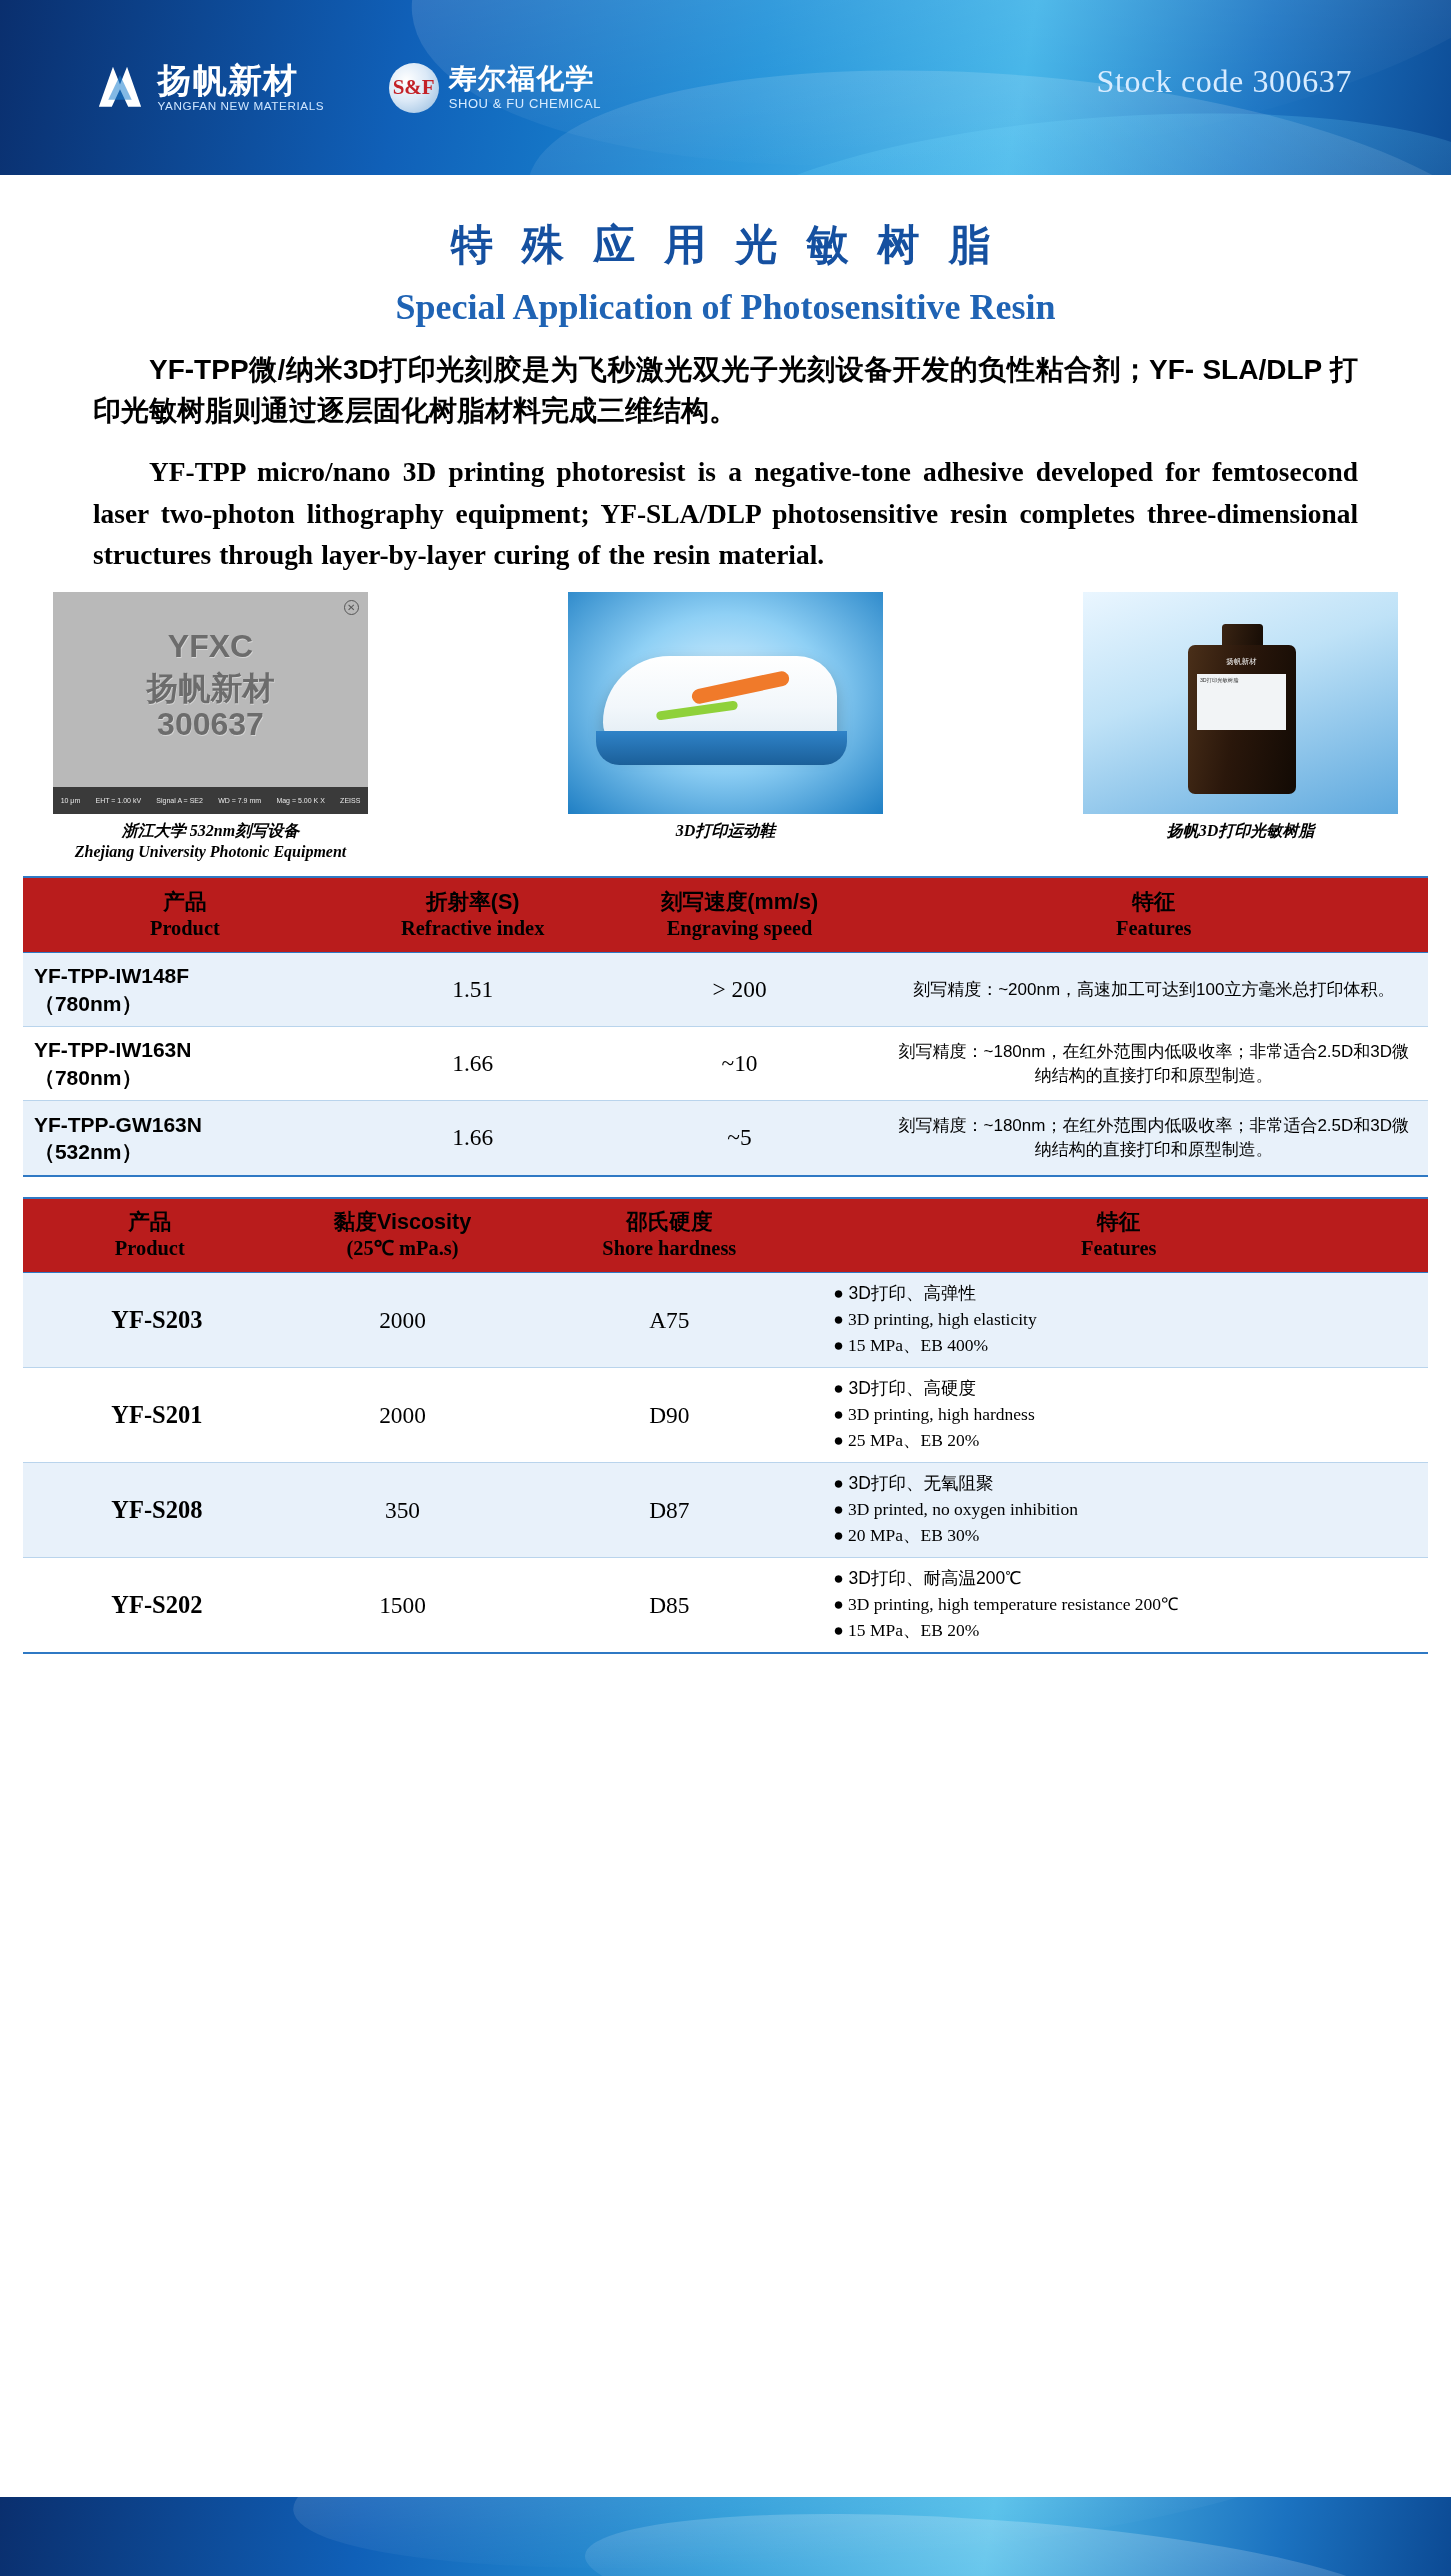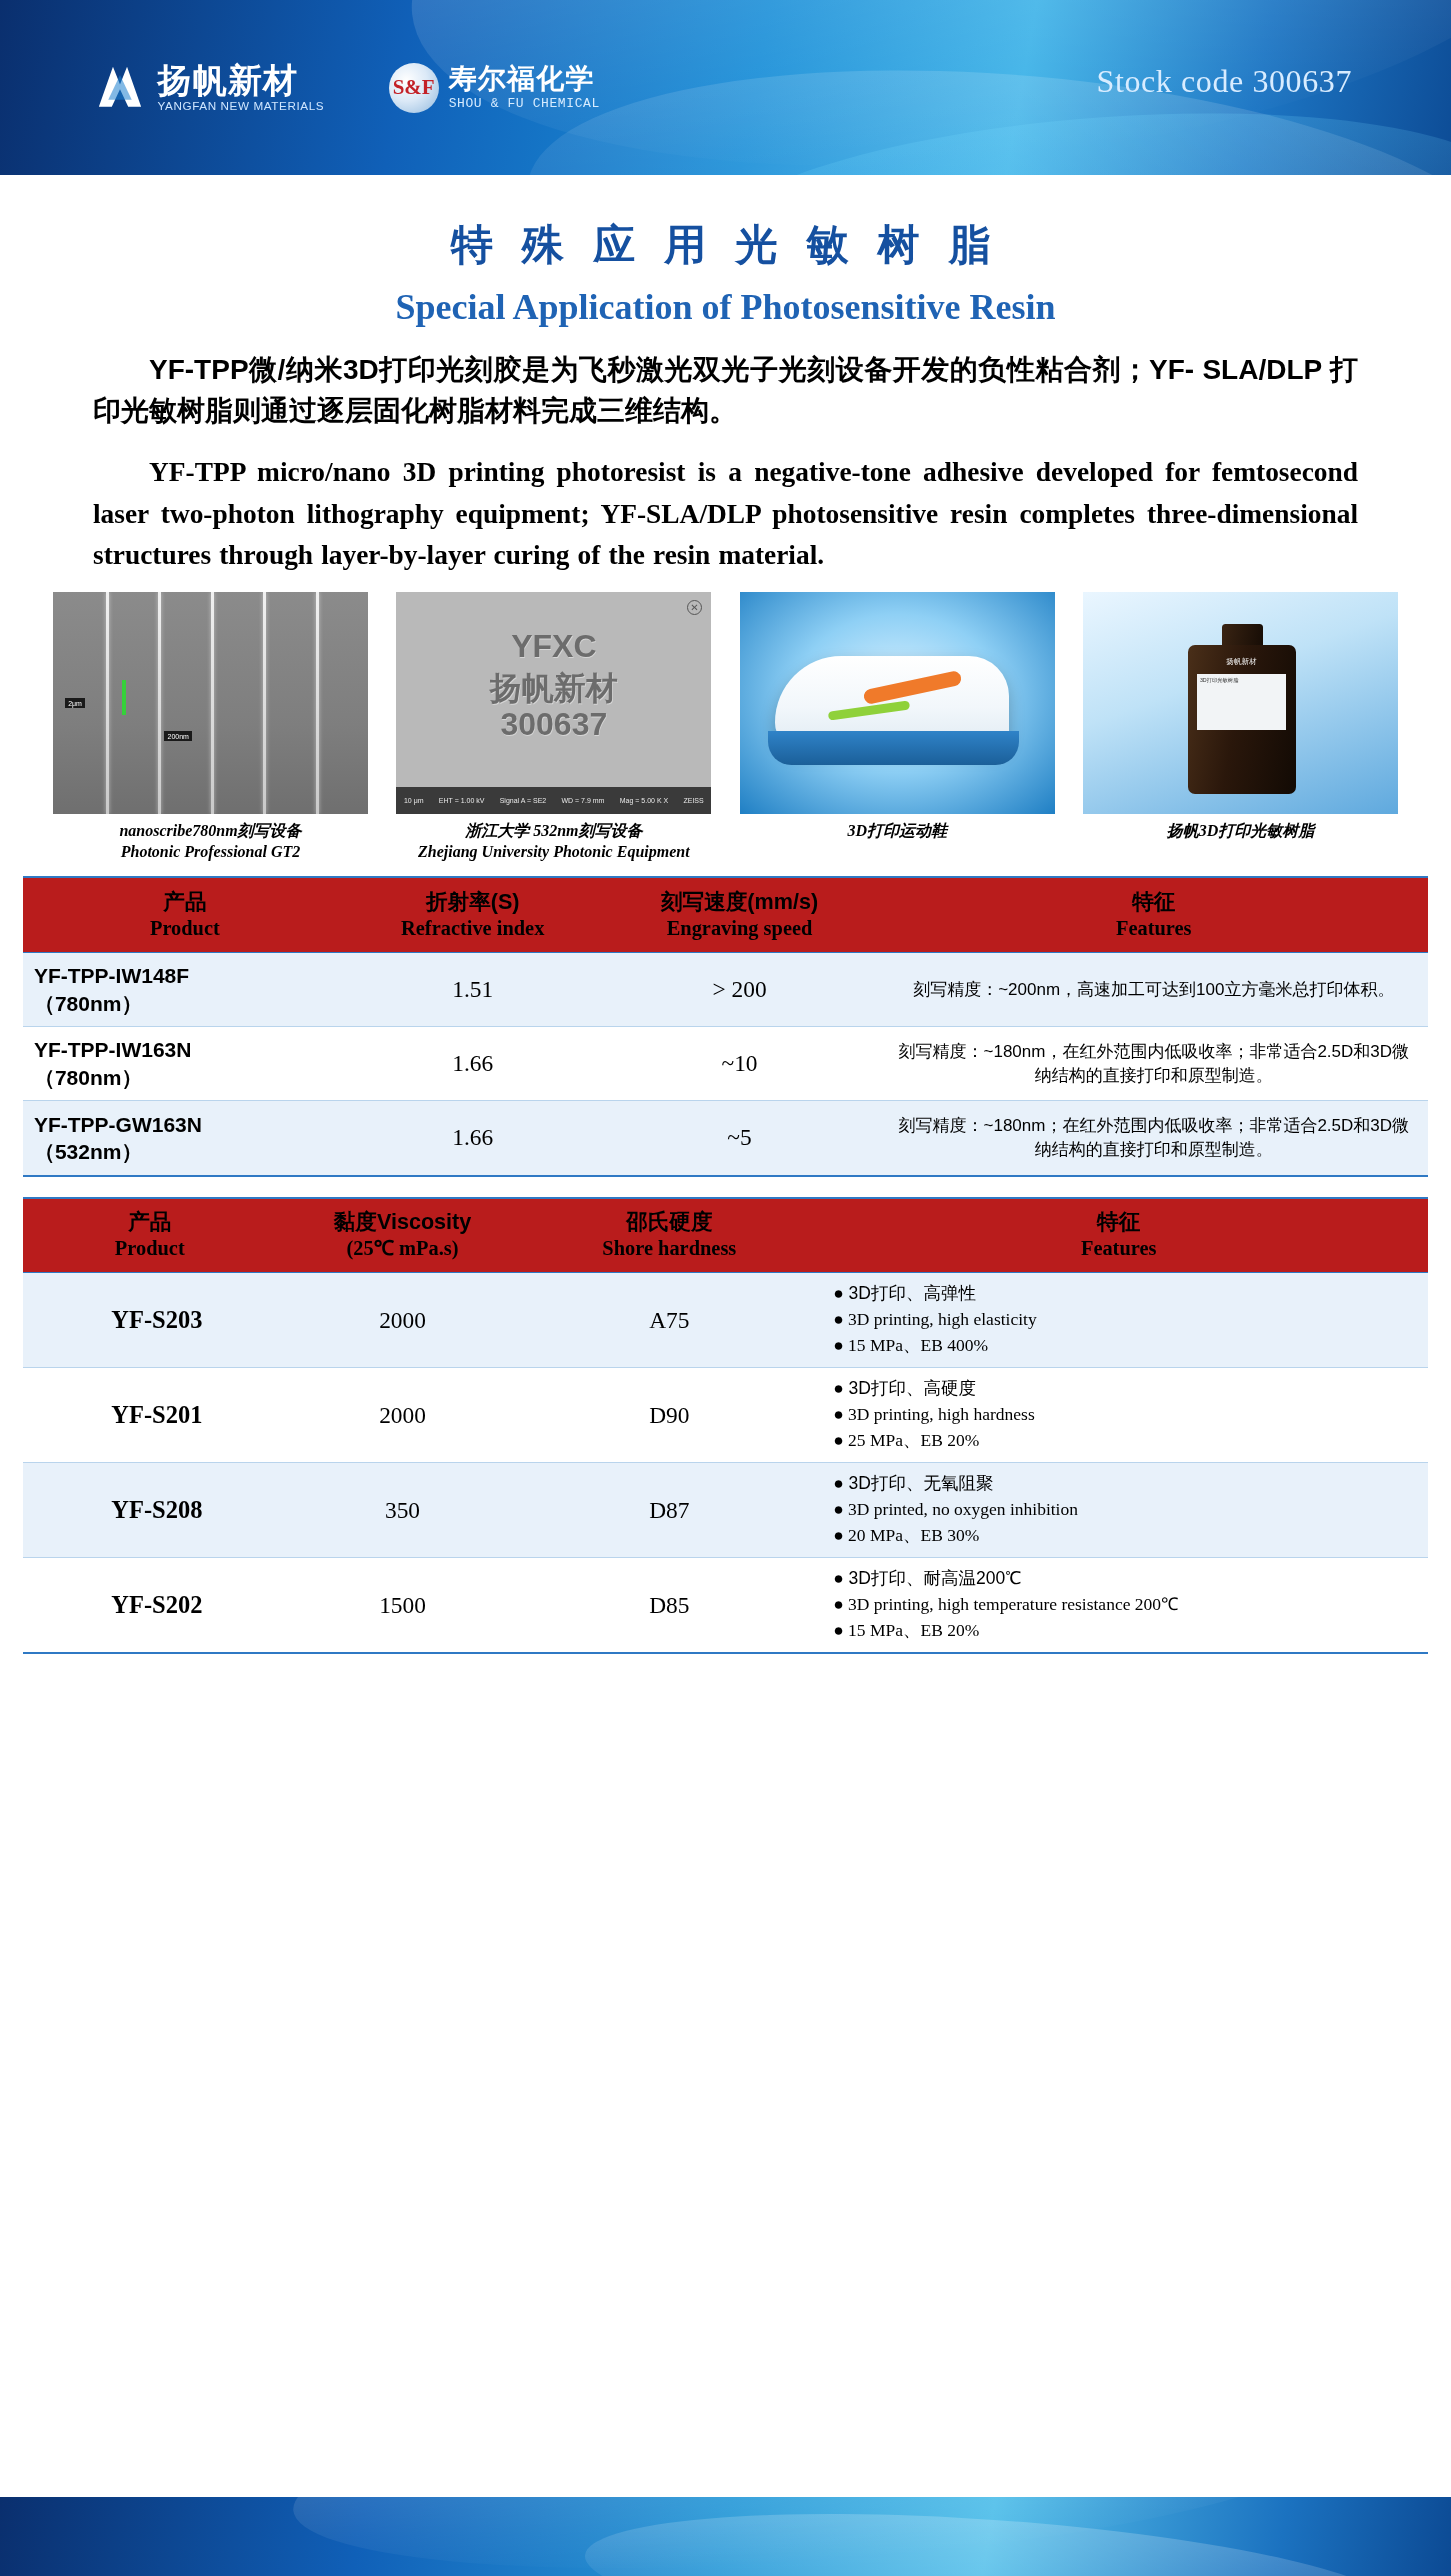--- a/index.html
+++ b/index.html
@@ -83,21 +83,21 @@
     display: flex; align-items: center; justify-content: center;
     font-family: "Liberation Serif", serif;
     font-weight: bold; font-size: 21px; color: #c32127;
   }
   .sf-text-block { display: flex; flex-direction: column; line-height: 1.05; }
   .sf-cn {
     font-family: "Liberation Sans", sans-serif;
     font-weight: bold; font-size: 28px; color: #ffffff; letter-spacing: 1.2px;
   }
   .sf-en {
-    font-family: Liberation Mono, monospace;
+    font-family: Liberation Sans, sans-serif;
     font-size: 13px; color: #d7ecff; letter-spacing: 0.6px; margin-top: 3.5px;
   }
 
   .stock-code {
     position: absolute;
     right: 99px;
     top: 63px;
     font-family: "Liberation Serif", serif;
     font-size: 32px;
     color: #d8ecff;
@@ -395,36 +395,20 @@
 <div class="title-cn">特 殊 应 用 光 敏 树 脂</div>
 <div class="title-en">Special Application of Photosensitive Resin</div>
 
 <div class="para-wrap">
   <p class="para-cn">YF-TPP微/纳米3D打印光刻胶是为飞秒激光双光子光刻设备开发的负性粘合剂；YF- SLA/DLP 打印光敏树脂则通过逐层固化树脂材料完成三维结构。</p>
   <p class="para-en">YF-TPP micro/nano 3D printing photoresist is a negative-tone adhesive developed for femtosecond laser two-photon lithography equipment; YF-SLA/DLP photosensitive resin completes three-dimensional structures through layer-by-layer curing of the resin material.</p>
 </div>
 
 <div class="img-row">
 
-  <div class="img-cell">
-    <div class="img-box sem1">
-      <div class="line" style="left:53px"></div>
-      <div class="line" style="left:105px"></div>
-      <div class="line" style="left:158px"></div>
-      <div class="line" style="left:210px"></div>
-      <div class="line" style="left:263px"></div>
-      <div class="greenbar" style="left:69px; top:88px"></div>
-      <div class="tag" style="left:11.7px; top:106px">2μm</div>
-      <div class="tag" style="left:111px; top:139px">200nm</div>
-    </div>
-    <div class="img-cap">
-      <span>nanoscribe780nm刻写设备</span><br>
-      <span>Photonic Professional GT2</span>
-    </div>
-  </div>
 
   <div class="img-cell">
     <div class="img-box sem2">
       <div class="xmark">✕</div>
       <div class="txt" style="top:36px; font-size:32px;">YFXC</div>
       <div class="txt" style="top:75px; font-size:32px;">扬帆新材</div>
       <div class="txt" style="top:114px; font-size:32px;">300637</div>
       <div class="footerbar">
         <span>10 μm</span>
         <span>EHT = 1.00 kV</span>

